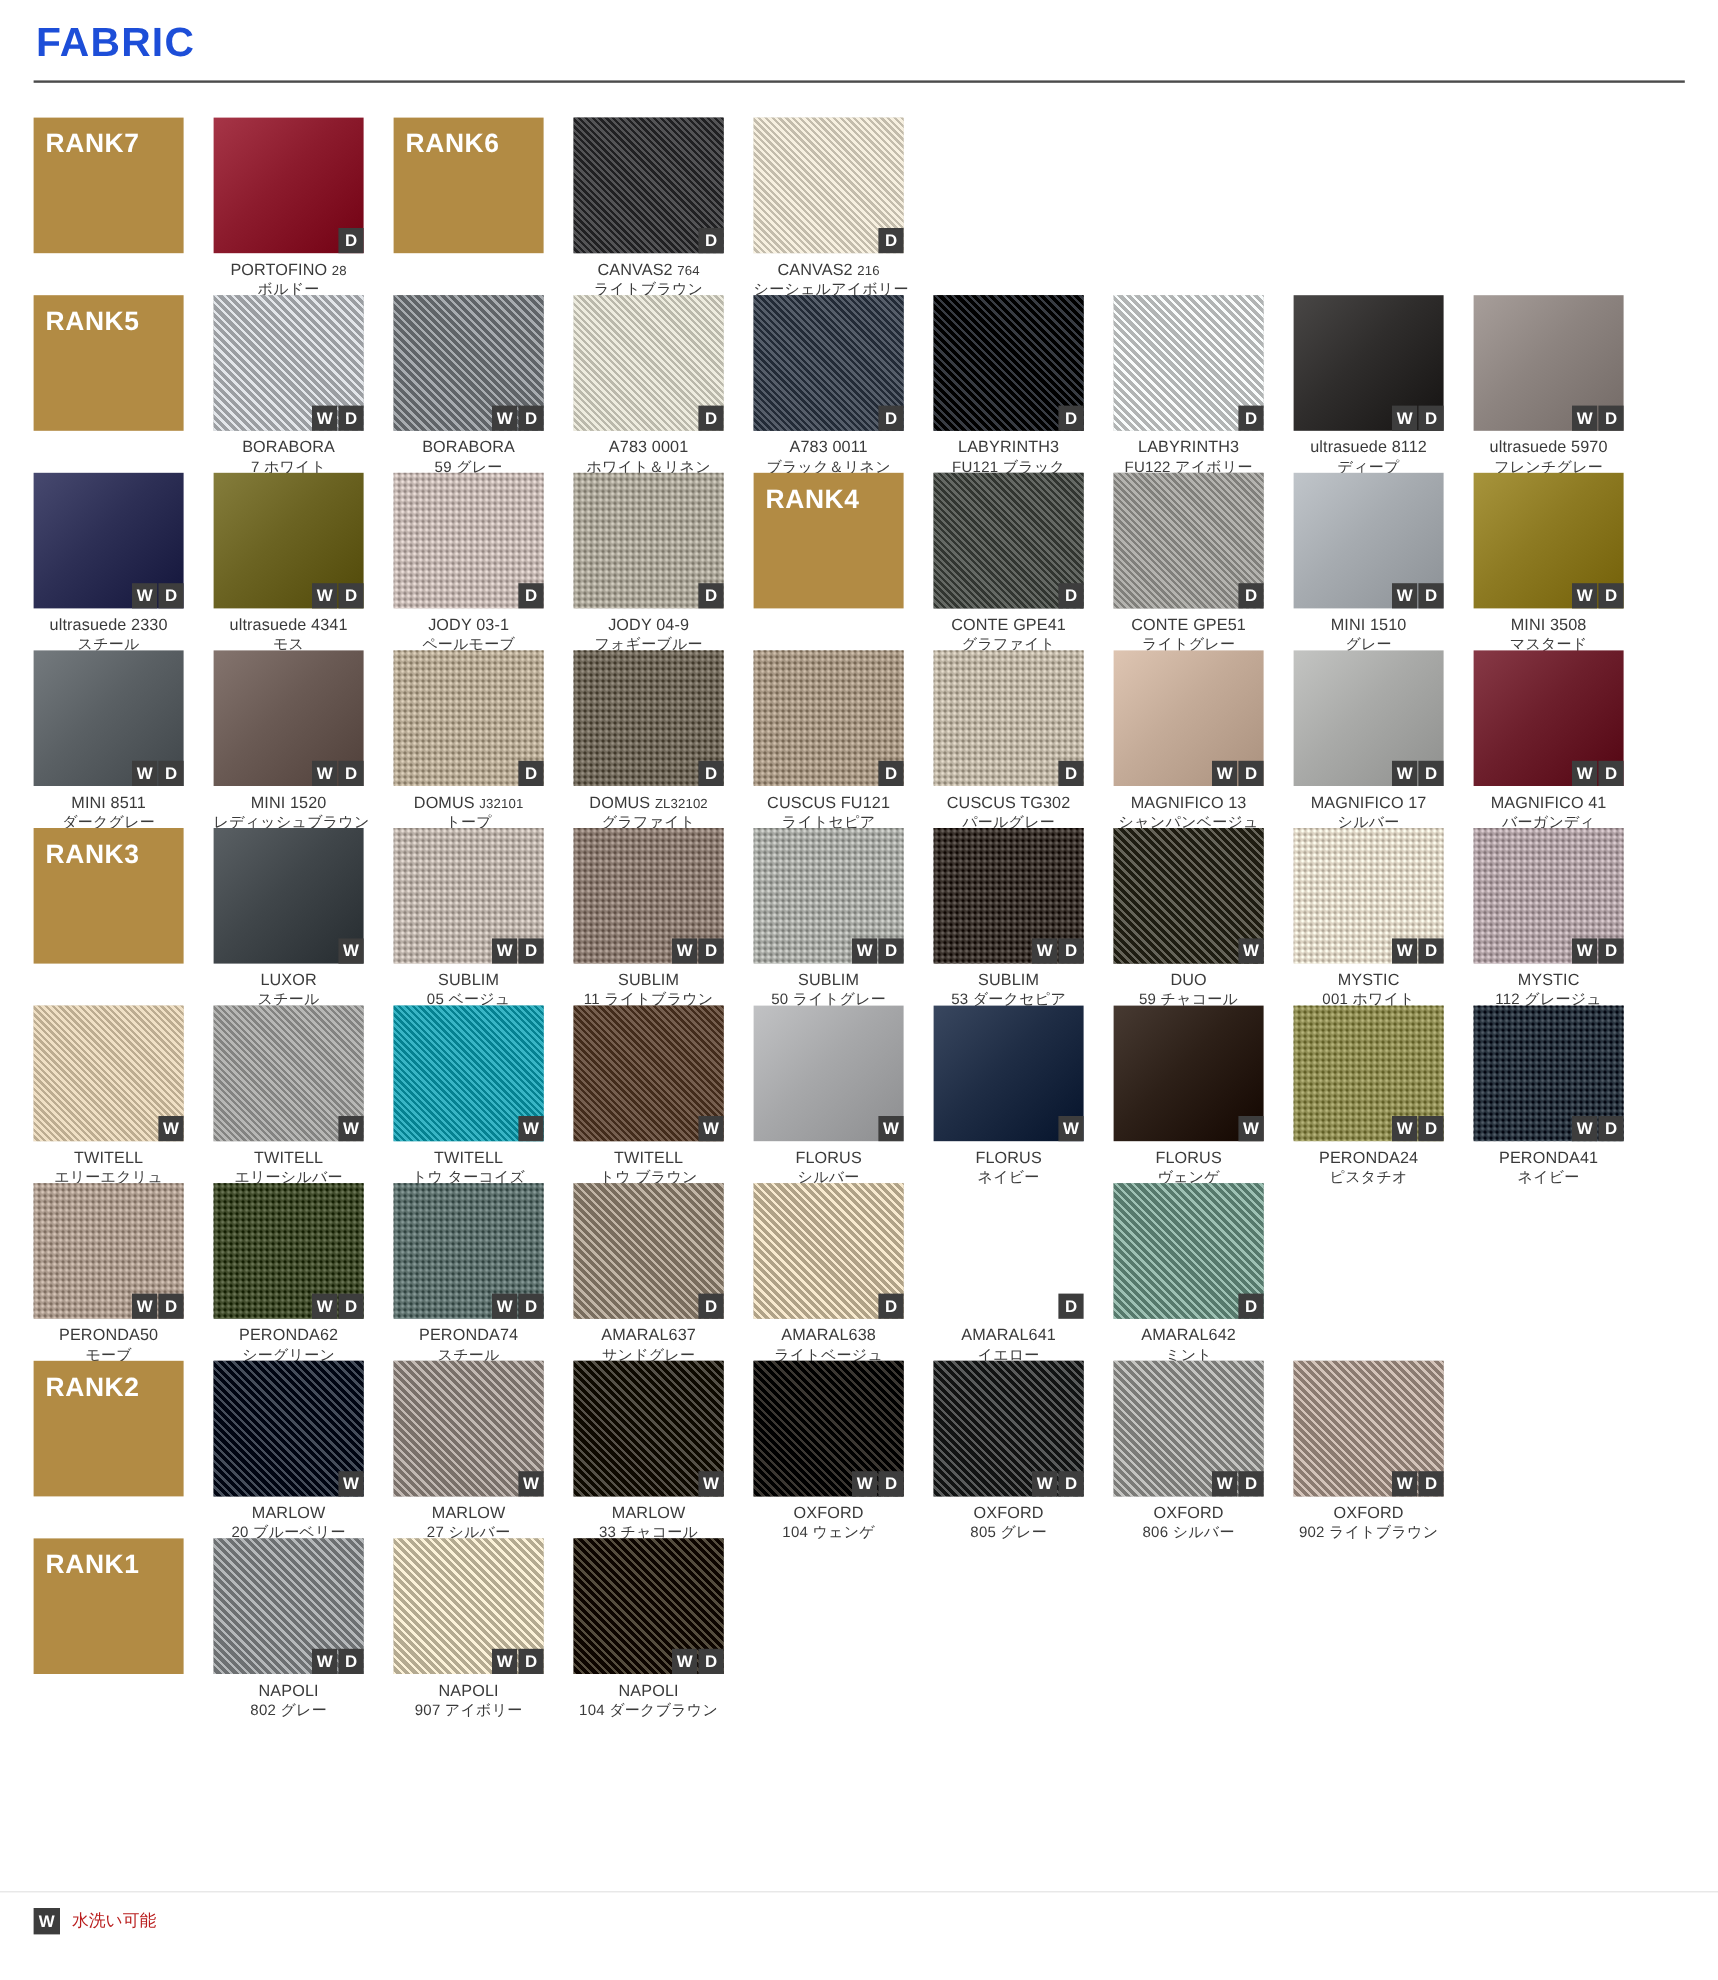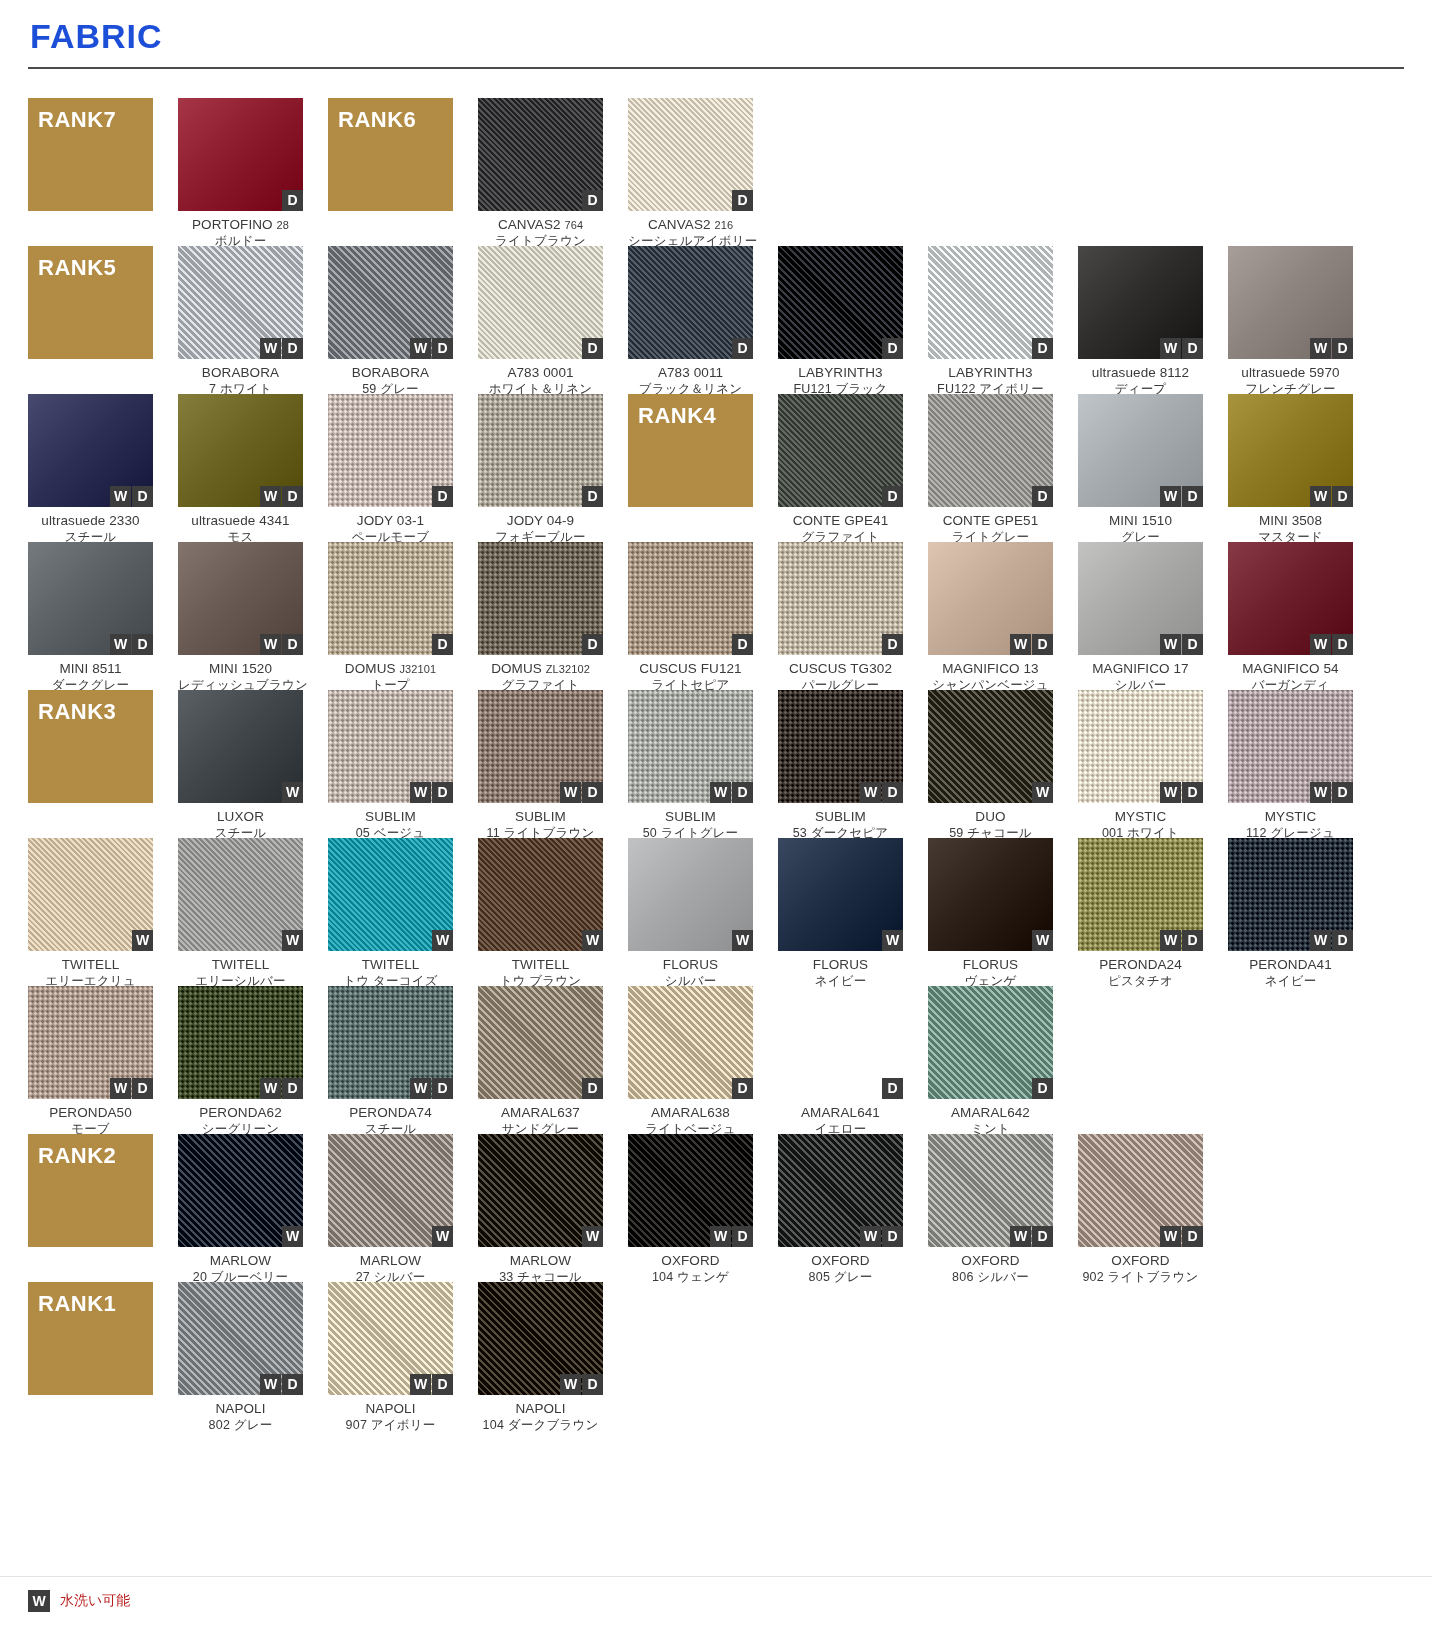--- a/index.html
+++ b/index.html
@@ -521,21 +521,21 @@
         </div>
         <div class="cell" style="left: 1200px;">
           <div class="swatch-wrap">
             <div class="swatch" style="background: linear-gradient(135deg, rgb(135, 57, 70) 0%, rgb(109, 31, 44) 45%, rgb(83, 5, 18) 100%);"></div>
             <div class="badges">
               <span class="badge">W</span>
               <span class="badge">D</span>
             </div>
           </div>
           <div class="caption">
-            <div class="cap-name">MAGNIFICO 54</div>
+            <div class="cap-name">MAGNIFICO 41</div>
             <div class="cap-sub">バーガンディ</div>
           </div>
         </div>
       </div>
       <div class="row" id="row-rank3">
         <div class="cell" style="left: 0px;">
           <div class="rank-tile">RANK3</div>
         </div>
         <div class="cell" style="left: 150px;">
           <div class="swatch-wrap">

